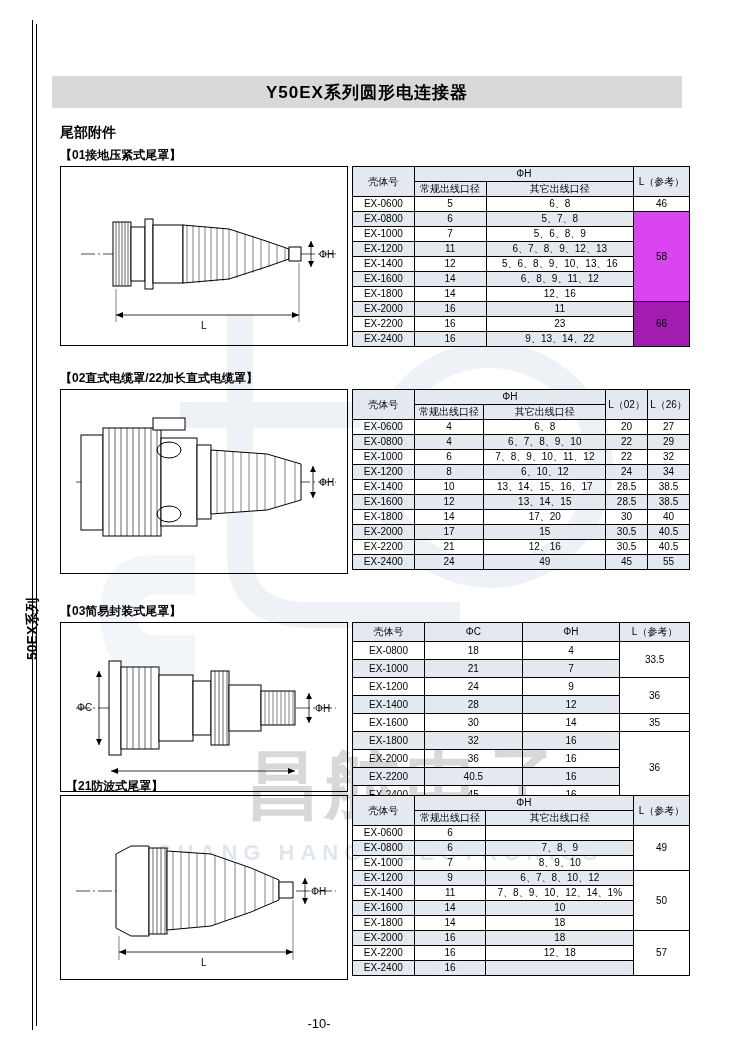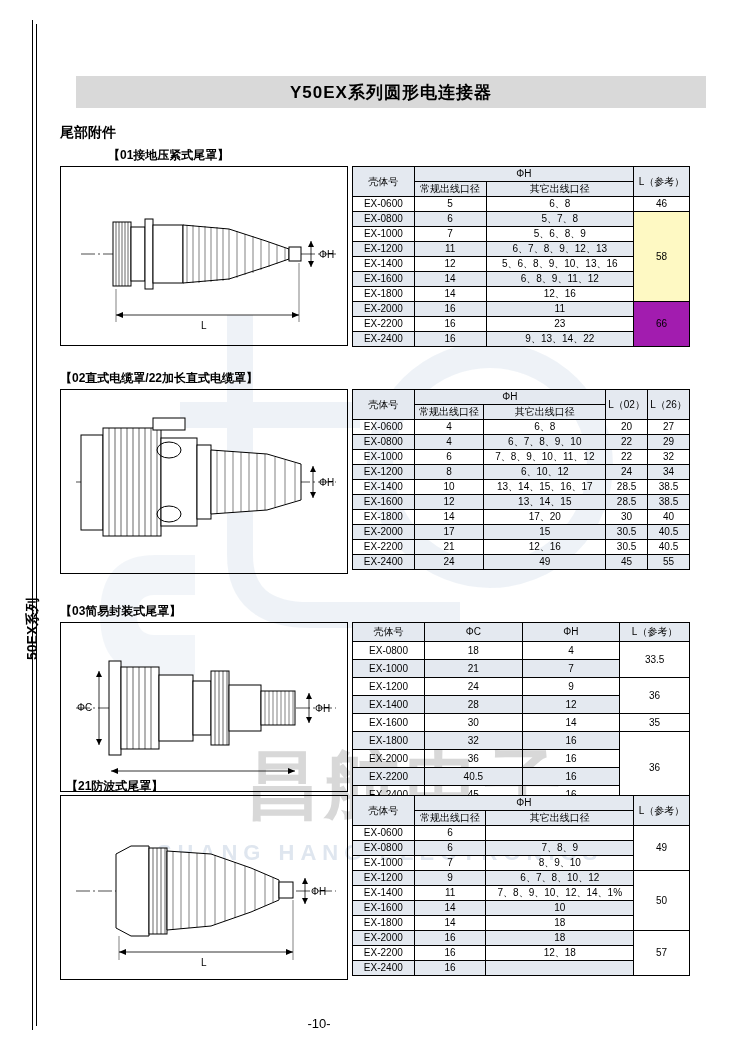--- a/index.html
+++ b/index.html
@@ -18,21 +18,21 @@
   
   .frame-left {
     position:absolute; left:32px; top:20px; width:1px; height:1010px;
     background:#000;
   }
   .frame-left2 {
     position:absolute; left:36px; top:24px; width:1px; height:1002px;
     background:#000;
   }
   .title-bar {
-    position:absolute; left:76px; top:76px; width:630px; height:32px;
+    position:absolute; left:52px; top:76px; width:630px; height:32px;
     background:#d9d9d9;
     display:flex; align-items:center; justify-content:center;
   }
   .title-bar span {
     font-size:17px; font-weight:bold; letter-spacing:1px;
     color:#000;
   }
   .section-title {
     position:absolute; left:60px; top:124px;
     font-size:14px; font-weight:bold;
@@ -129,21 +129,21 @@
       <circle cx="430" cy="210" r="110"></circle>
     </g>
     <g fill="#e7edf4">
       <path d="M95 300 q-55 0 -55 60 q0 60 55 60 l40 0 l0 -40 l-40 0 q-18 0 -18 -20 q0 -20 18 -20 l40 0 l0 -40 z"></path>
     </g>
   </svg>
   <div class="wm-text">昌航电子</div>
   <div class="wm-sub">SHANG HANG ELECTRONICS</div>
 
   <div class="block">
-    <div class="block-label" style="left:60px; top:147px;margin-left:48px;">【01接地压紧式尾罩】</div>
+    <div class="block-label" style="left:60px; top:147px;">【01接地压紧式尾罩】</div>
     <div class="drawing-box" style="left:60px; top:166px; width:288px; height:180px;">
       <svg class="dwg" width="288" height="180" viewBox="0 0 288 180">
         <g stroke="#000" fill="none" stroke-width="1">
 
           <line x1="20" y1="87" x2="275" y2="87" stroke-dasharray="14,3,2,3" stroke-width="0.7"></line>
 
           <rect x="52" y="55" width="18" height="64" fill="#fff"></rect>
           <rect x="70" y="60" width="14" height="54" fill="#fff"></rect>
           <rect x="84" y="52" width="8" height="70" fill="#fff"></rect>
           <rect x="92" y="58" width="30" height="58" fill="#fff"></rect>
@@ -208,21 +208,21 @@
         <tr>
           <td>EX-0600</td>
           <td>5</td>
           <td>6、8</td>
           <td rowspan="1">46</td>
         </tr>
         <tr class="zebra">
           <td>EX-0800</td>
           <td>6</td>
           <td>5、7、8</td>
-          <td rowspan="6" style="background:#fef9c3;">58</td>
+          <td rowspan="6" style="background:#d946ef;">58</td>
         </tr>
         <tr>
           <td>EX-1000</td>
           <td>7</td>
           <td>5、6、8、9</td>
         </tr>
         <tr class="zebra">
           <td>EX-1200</td>
           <td>11</td>
           <td>6、7、8、9、12、13</td>

